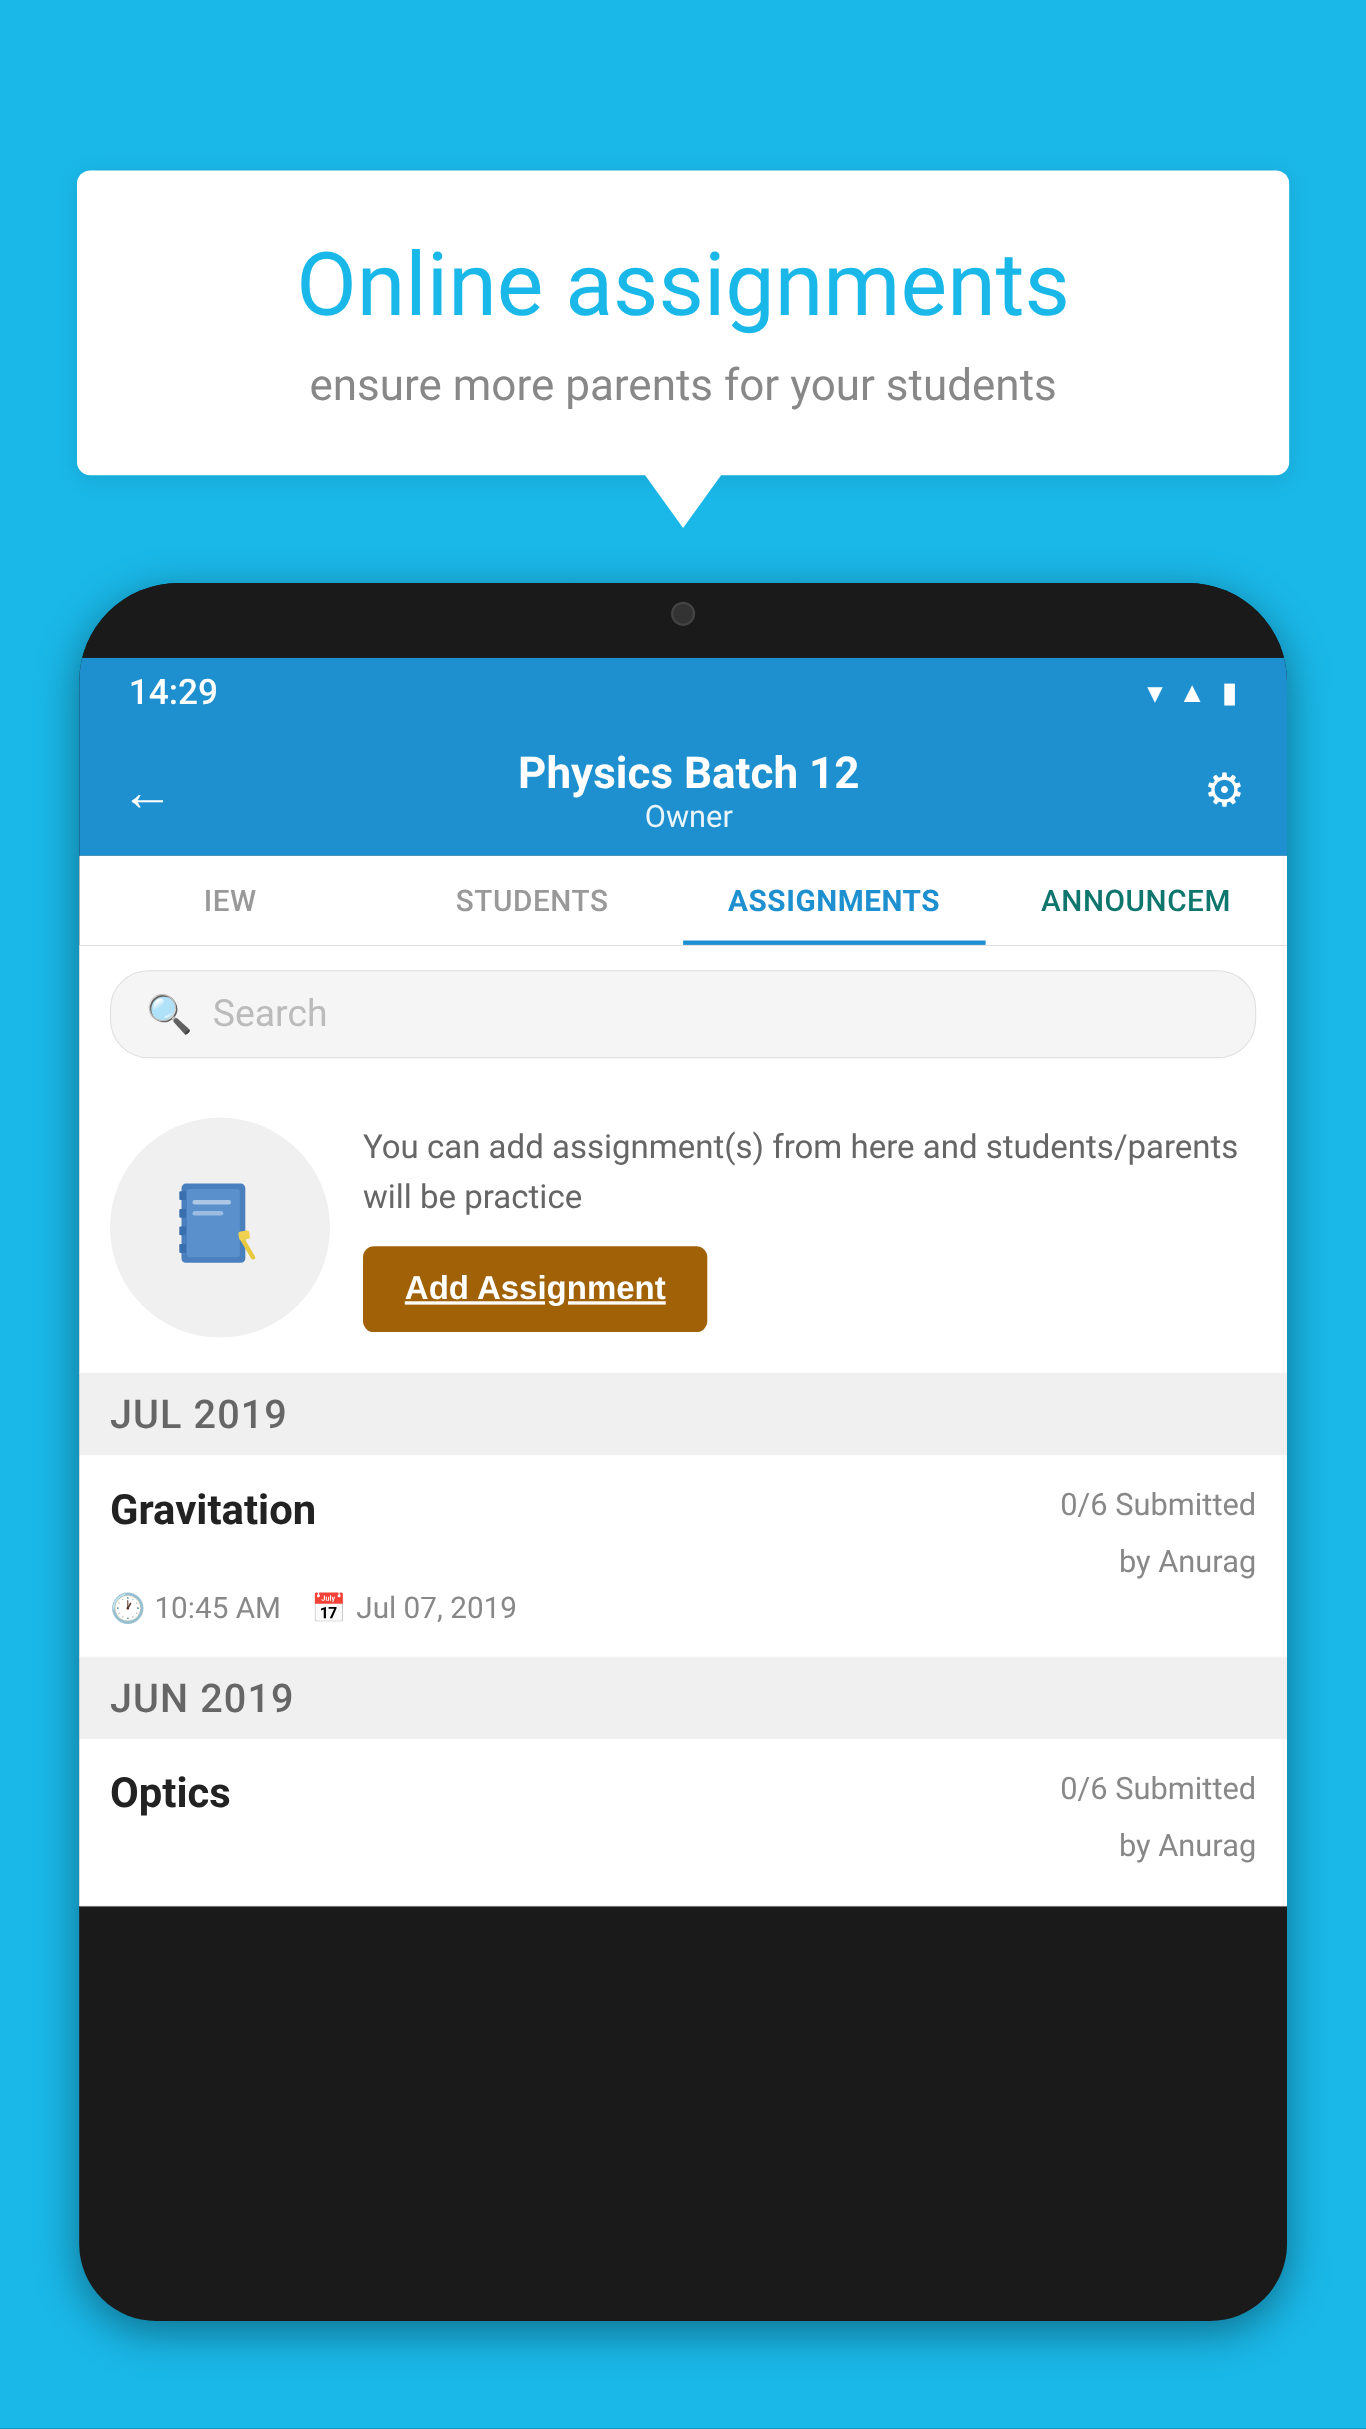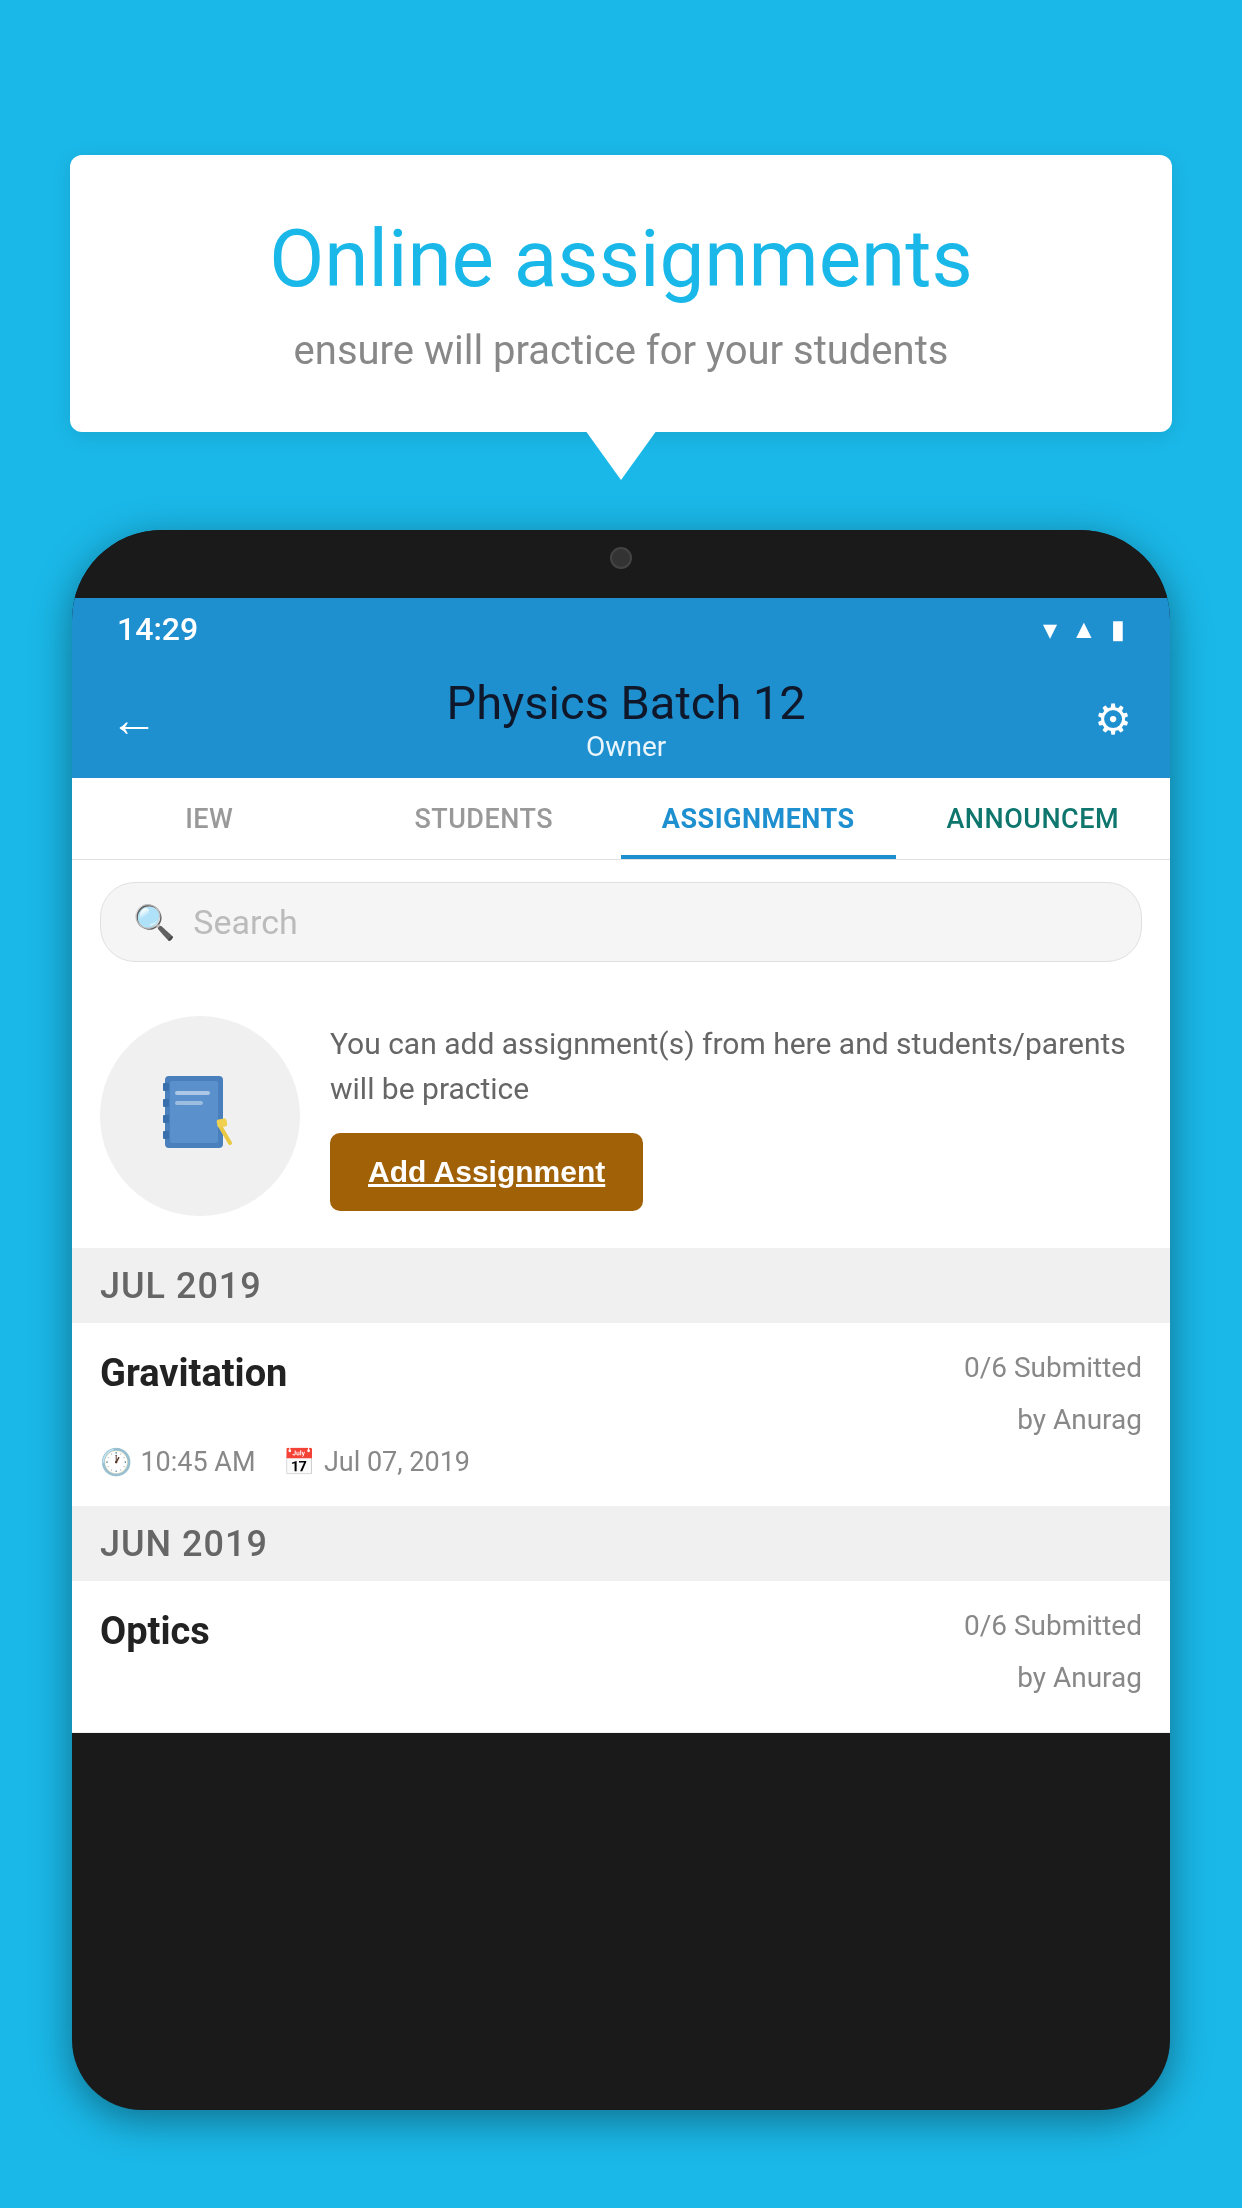--- a/index.html
+++ b/index.html
@@ -151,23 +151,23 @@
       color: white;
       font-size: 48px;
       cursor: pointer;
     }
 
     .header-center {
       text-align: center;
     }
 
     .header-title {
-      color: #0f172a;
-      font-size: 47px;
-      font-weight: 400;
+      color: #ffffff;
+      font-size: 40px;
+      font-weight: 700;
     }
 
     .header-subtitle {
       color: rgba(255,255,255,0.9);
       font-size: 28px;
       font-weight: 400;
     }
 
     .settings-btn {
       color: white;
@@ -349,21 +349,21 @@
       font-size: 26px;
       color: #aaa;
     }
   </style>
 </head>
 <body>
 
 <div class="speech-bubble-container">
   <div class="speech-bubble">
     <h1 class="bubble-title">Online assignments</h1>
-    <p class="bubble-subtitle">ensure will practice for your students</p>
+    <p class="bubble-subtitle">ensure more parents for your students</p>
   </div>
 </div>
 
 <div class="phone-container">
   <div class="phone-outer">
 
     <div class="phone-notch-area">
       <div class="notch">
         <div class="camera-dot"></div>
       </div>

